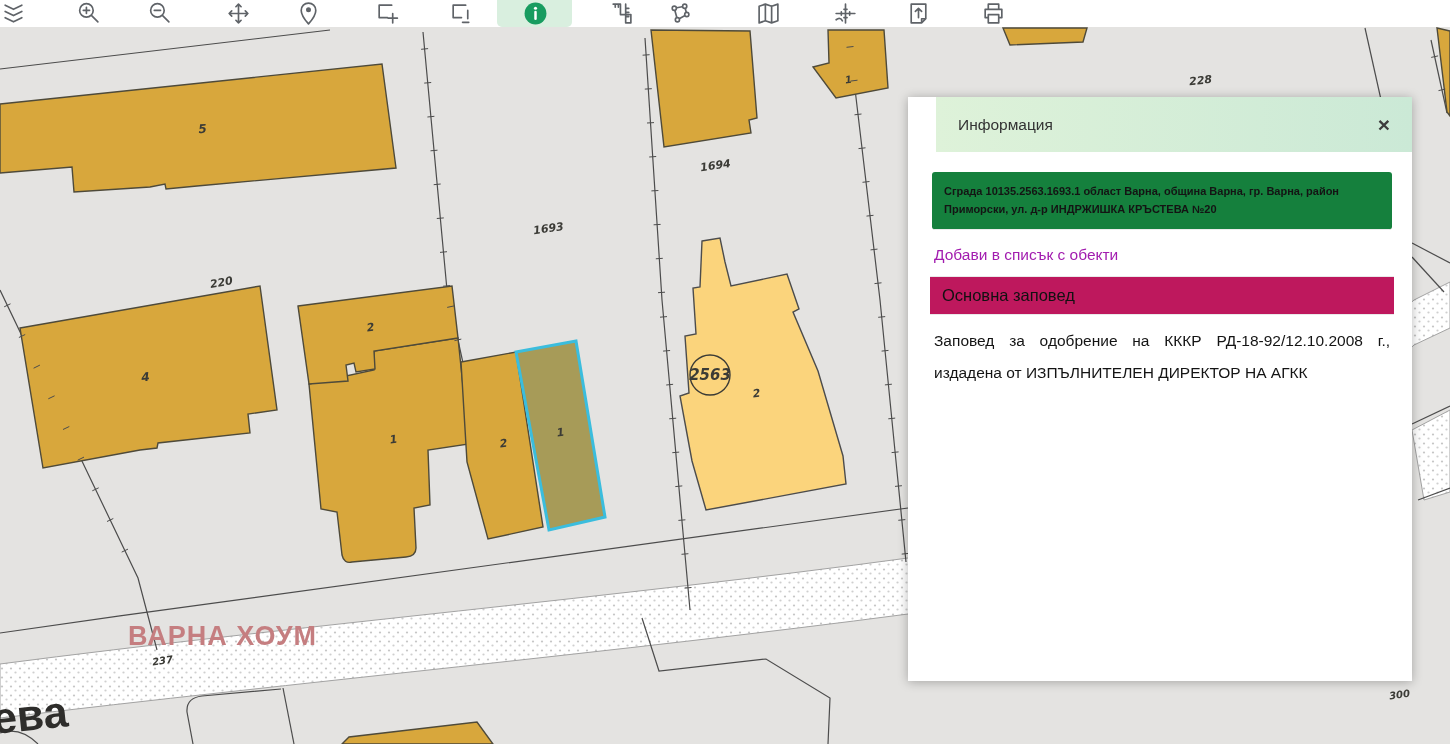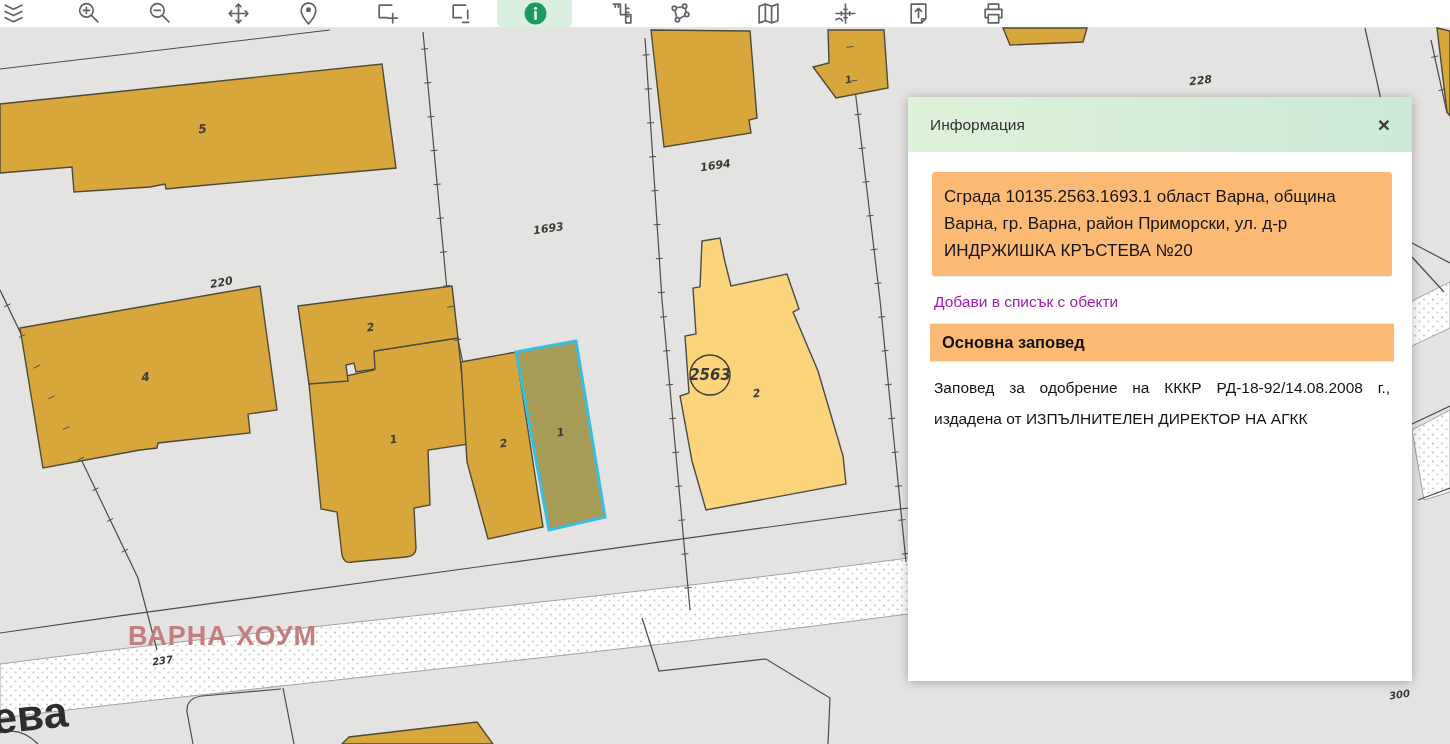--- a/index.html
+++ b/index.html
@@ -11,30 +11,30 @@
   .tool svg{width:25px;height:25px;stroke:#5f6368;fill:none;stroke-width:1.6;stroke-linecap:round;stroke-linejoin:round;}
   .tool-active-bg{position:absolute;top:0;height:27px;background:#d9efdf;border-radius:0 0 5px 5px;}
   
   #mapwrap{position:absolute;inset:0;z-index:1;}
   #map{position:absolute;left:0;top:0;}
   .maplabel{font-family:"DejaVu Sans",sans-serif;font-style:italic;font-weight:bold;fill:#3b3b36;}
   
   #panel{position:absolute;left:908px;top:97px;width:504px;height:584px;background:#ffffff;
          box-shadow:0 1px 10px rgba(0,0,0,.28);z-index:20;display:flex;flex-direction:column;}
   #panel-header{height:55px;flex:0 0 55px;background:linear-gradient(90deg,#def2d9,#cbe9d6);
-                display:flex;align-items:center;padding:0 22px;}
+                display:flex;align-items:center;padding:0 22px;margin-left:28px;}
   #panel-title{font-size:15.5px;color:#333;}
   #panel-close{margin-left:auto;font-size:21px;color:#3c3c3c;cursor:pointer;line-height:1;font-weight:bold;}
   #panel-body{padding:20px 20px 0 24px;overflow:hidden;}
-  .subject{background:#fdba74;border-radius:3px;padding:11px 12px;font-size:17px;font-weight:normal;
+  .subject{background:#15803d;border-radius:3px;padding:11px 12px;font-size:11px;font-weight:bold;
            color:#141414;line-height:1.6;border-bottom:1px solid #ececec;}
   .addlink{display:inline-block;margin:16px 2px 4px 2px;color:#a21caf;font-size:15.5px;cursor:pointer;}
   .ptext{margin:10px 2px 14px 2px;font-size:15.5px;color:#141414;line-height:2.05;text-align:justify;}
-  .sechead{background:#fdba74;border-top:1px solid #e9e9e9;border-bottom:1px solid #e9e9e9;
-           font-size:16.5px;font-weight:bold;color:#111;padding:9px 12px;margin:8px -2px 4px -2px;}
+  .sechead{background:#be185d;border-top:1px solid #e9e9e9;border-bottom:1px solid #e9e9e9;
+           font-size:16.5px;font-weight:normal;color:#111;padding:9px 12px;margin:8px -2px 4px -2px;}
 </style>
 </head>
 <body>
 
 <div id="app">
 
   <div id="mapwrap">
   <svg id="map" width="1450" height="744" viewBox="0 0 1450 744">
     <defs>
       <pattern id="stipple" width="9" height="9" patternUnits="userSpaceOnUse">
@@ -257,20 +257,20 @@
   <div id="panel">
     <div id="panel-header">
       <span id="panel-title">Информация</span>
       <span id="panel-close">×</span>
     </div>
     <div id="panel-body">
       <div class="subject">Сграда 10135.2563.1693.1 област Варна, община Варна, гр. Варна, район Приморски, ул. д-р ИНДРЖИШКА КРЪСТЕВА №20</div>
       <a class="addlink">Добави в списък с обекти</a>
 
       <div class="sechead">Основна заповед</div>
-      <div class="ptext">Заповед за одобрение на КККР РД-18-92/14.08.2008 г., издадена от ИЗПЪЛНИТЕЛЕН ДИРЕКТОР НА АГКК</div>
+      <div class="ptext">Заповед за одобрение на КККР РД-18-92/12.10.2008 г., издадена от ИЗПЪЛНИТЕЛЕН ДИРЕКТОР НА АГКК</div>
 
 
       
     </div>
   </div>
 
 </div>
 
 </body></html>

